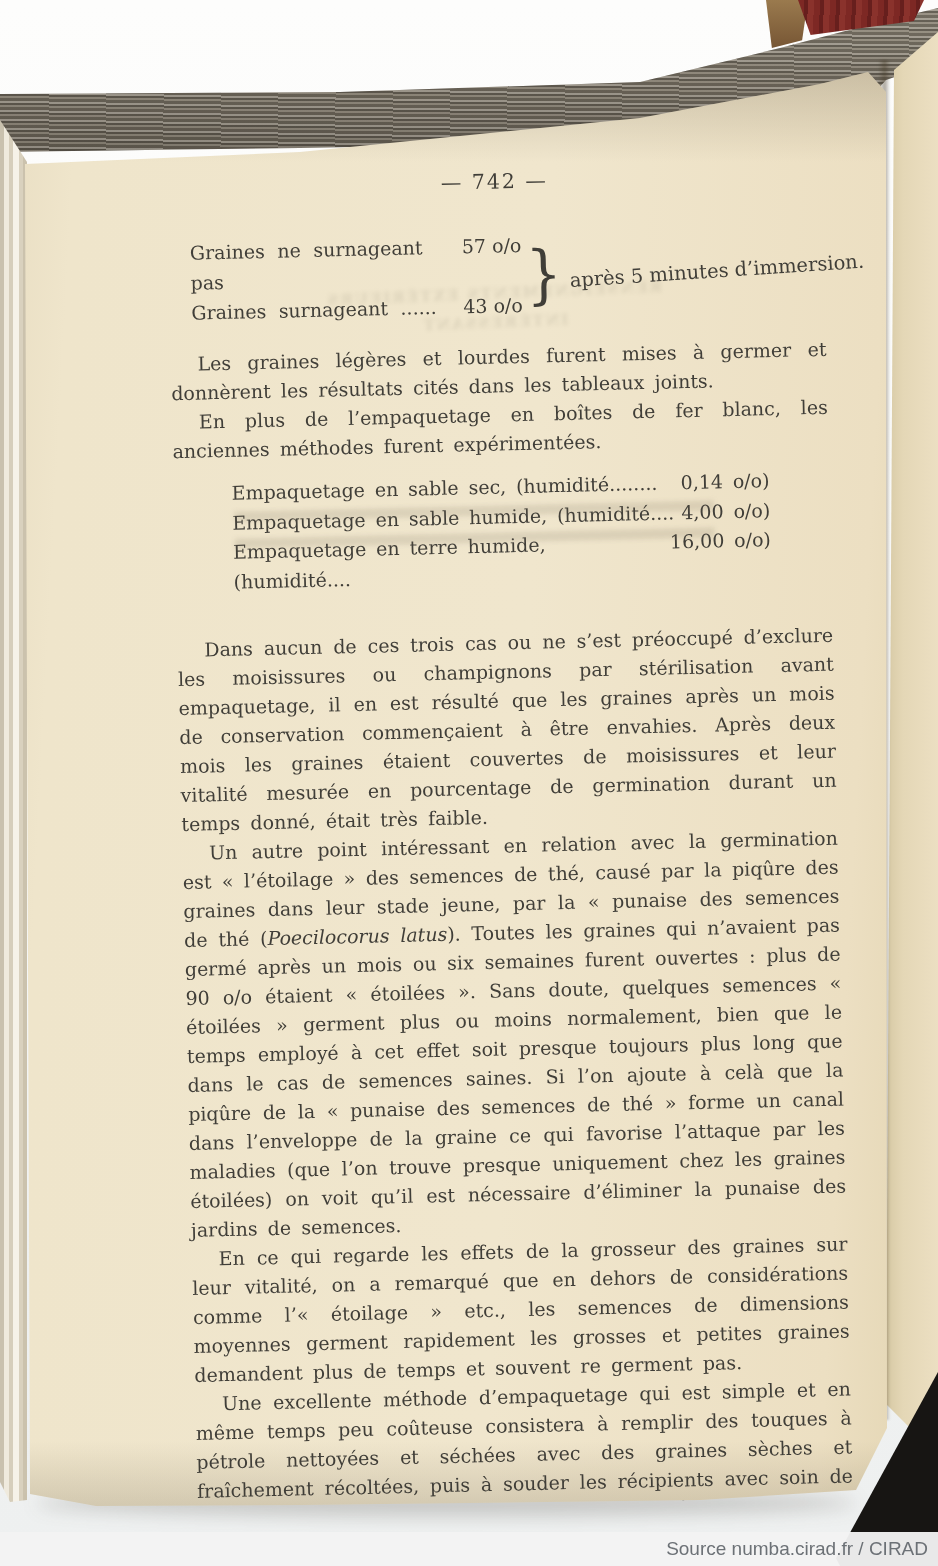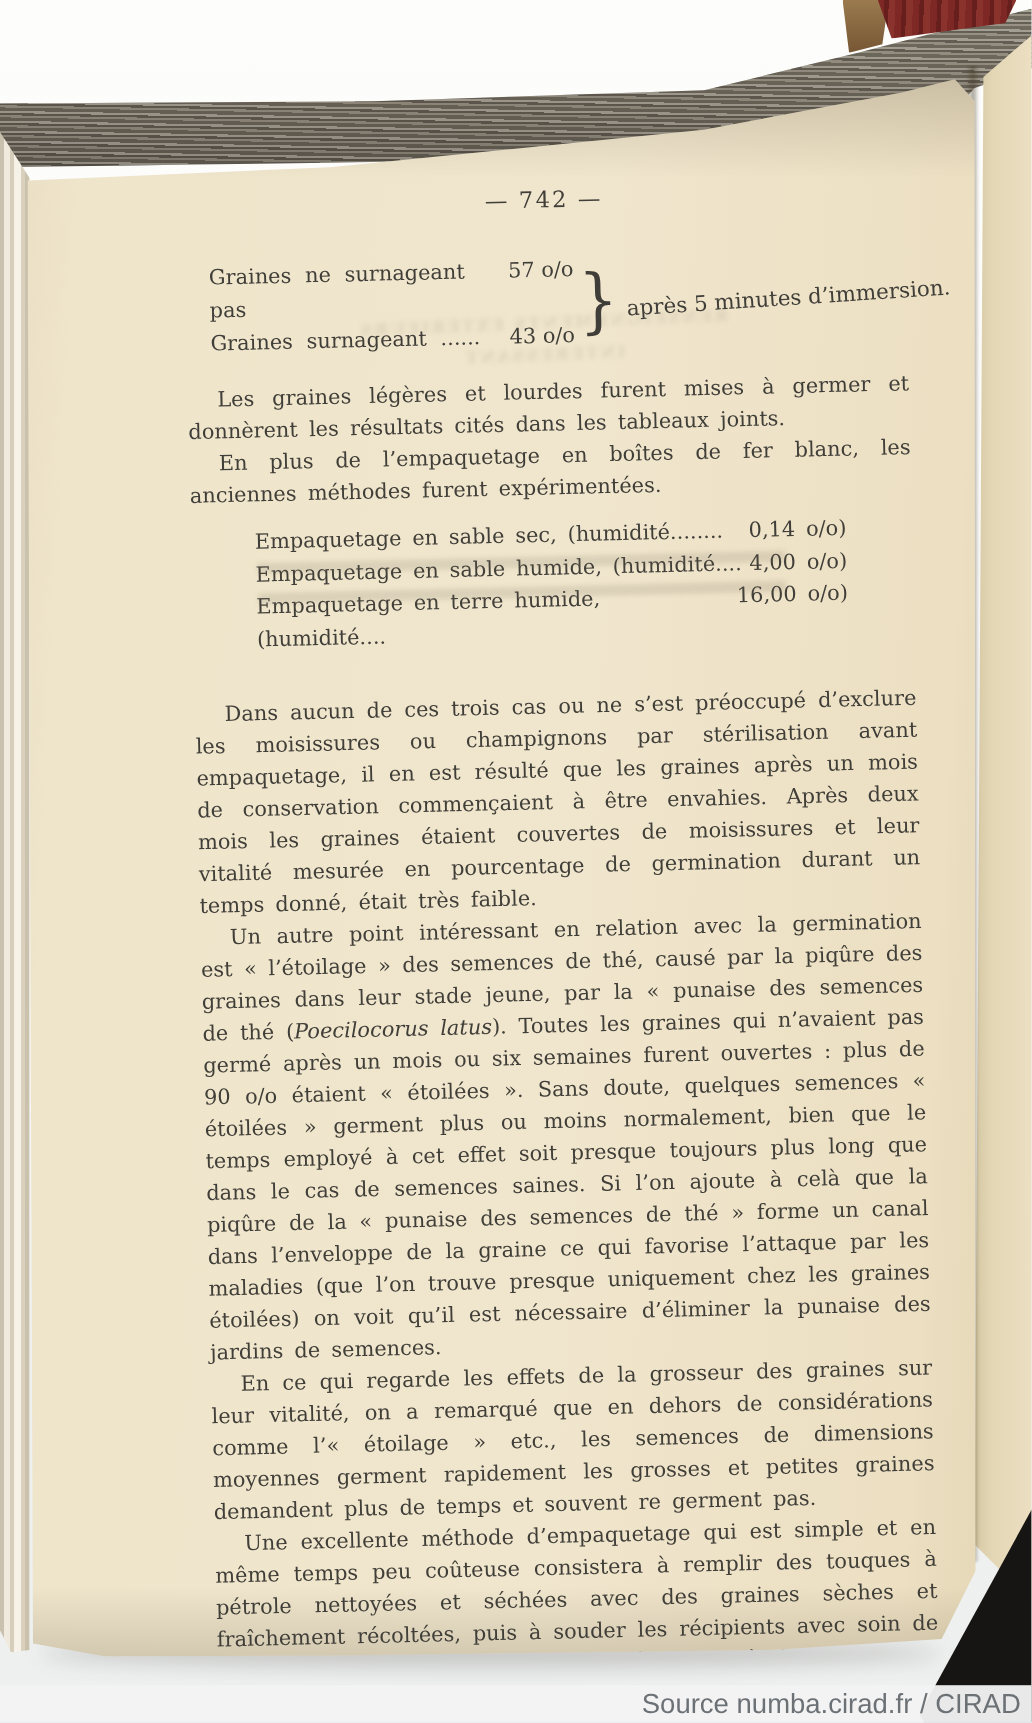--- a/index.html
+++ b/index.html
@@ -91,21 +91,21 @@
     background:repeating-linear-gradient(180deg,rgba(109,100,80,.16) 0 10px,rgba(109,100,80,0) 10px 27px);
     filter:blur(2.5px);
   }
   
   .source-bar{
     position:absolute;left:0;bottom:0;width:938px;height:34px;
     background:rgba(242,243,243,.96);
     display:flex;align-items:center;justify-content:flex-end;
     padding-right:10px;box-sizing:border-box;
     font-family:"Liberation Sans","DejaVu Sans",sans-serif;
-    font-size:25px;color:#6c7176;
+    font-size:19px;color:#6c7176;
   }
 </style>
 </head>
 <body>
 
 <div class="canvas">
 
   <div class="top-edges"></div>
   <div class="spine-tan"></div>
   <div class="spine-red"></div>

